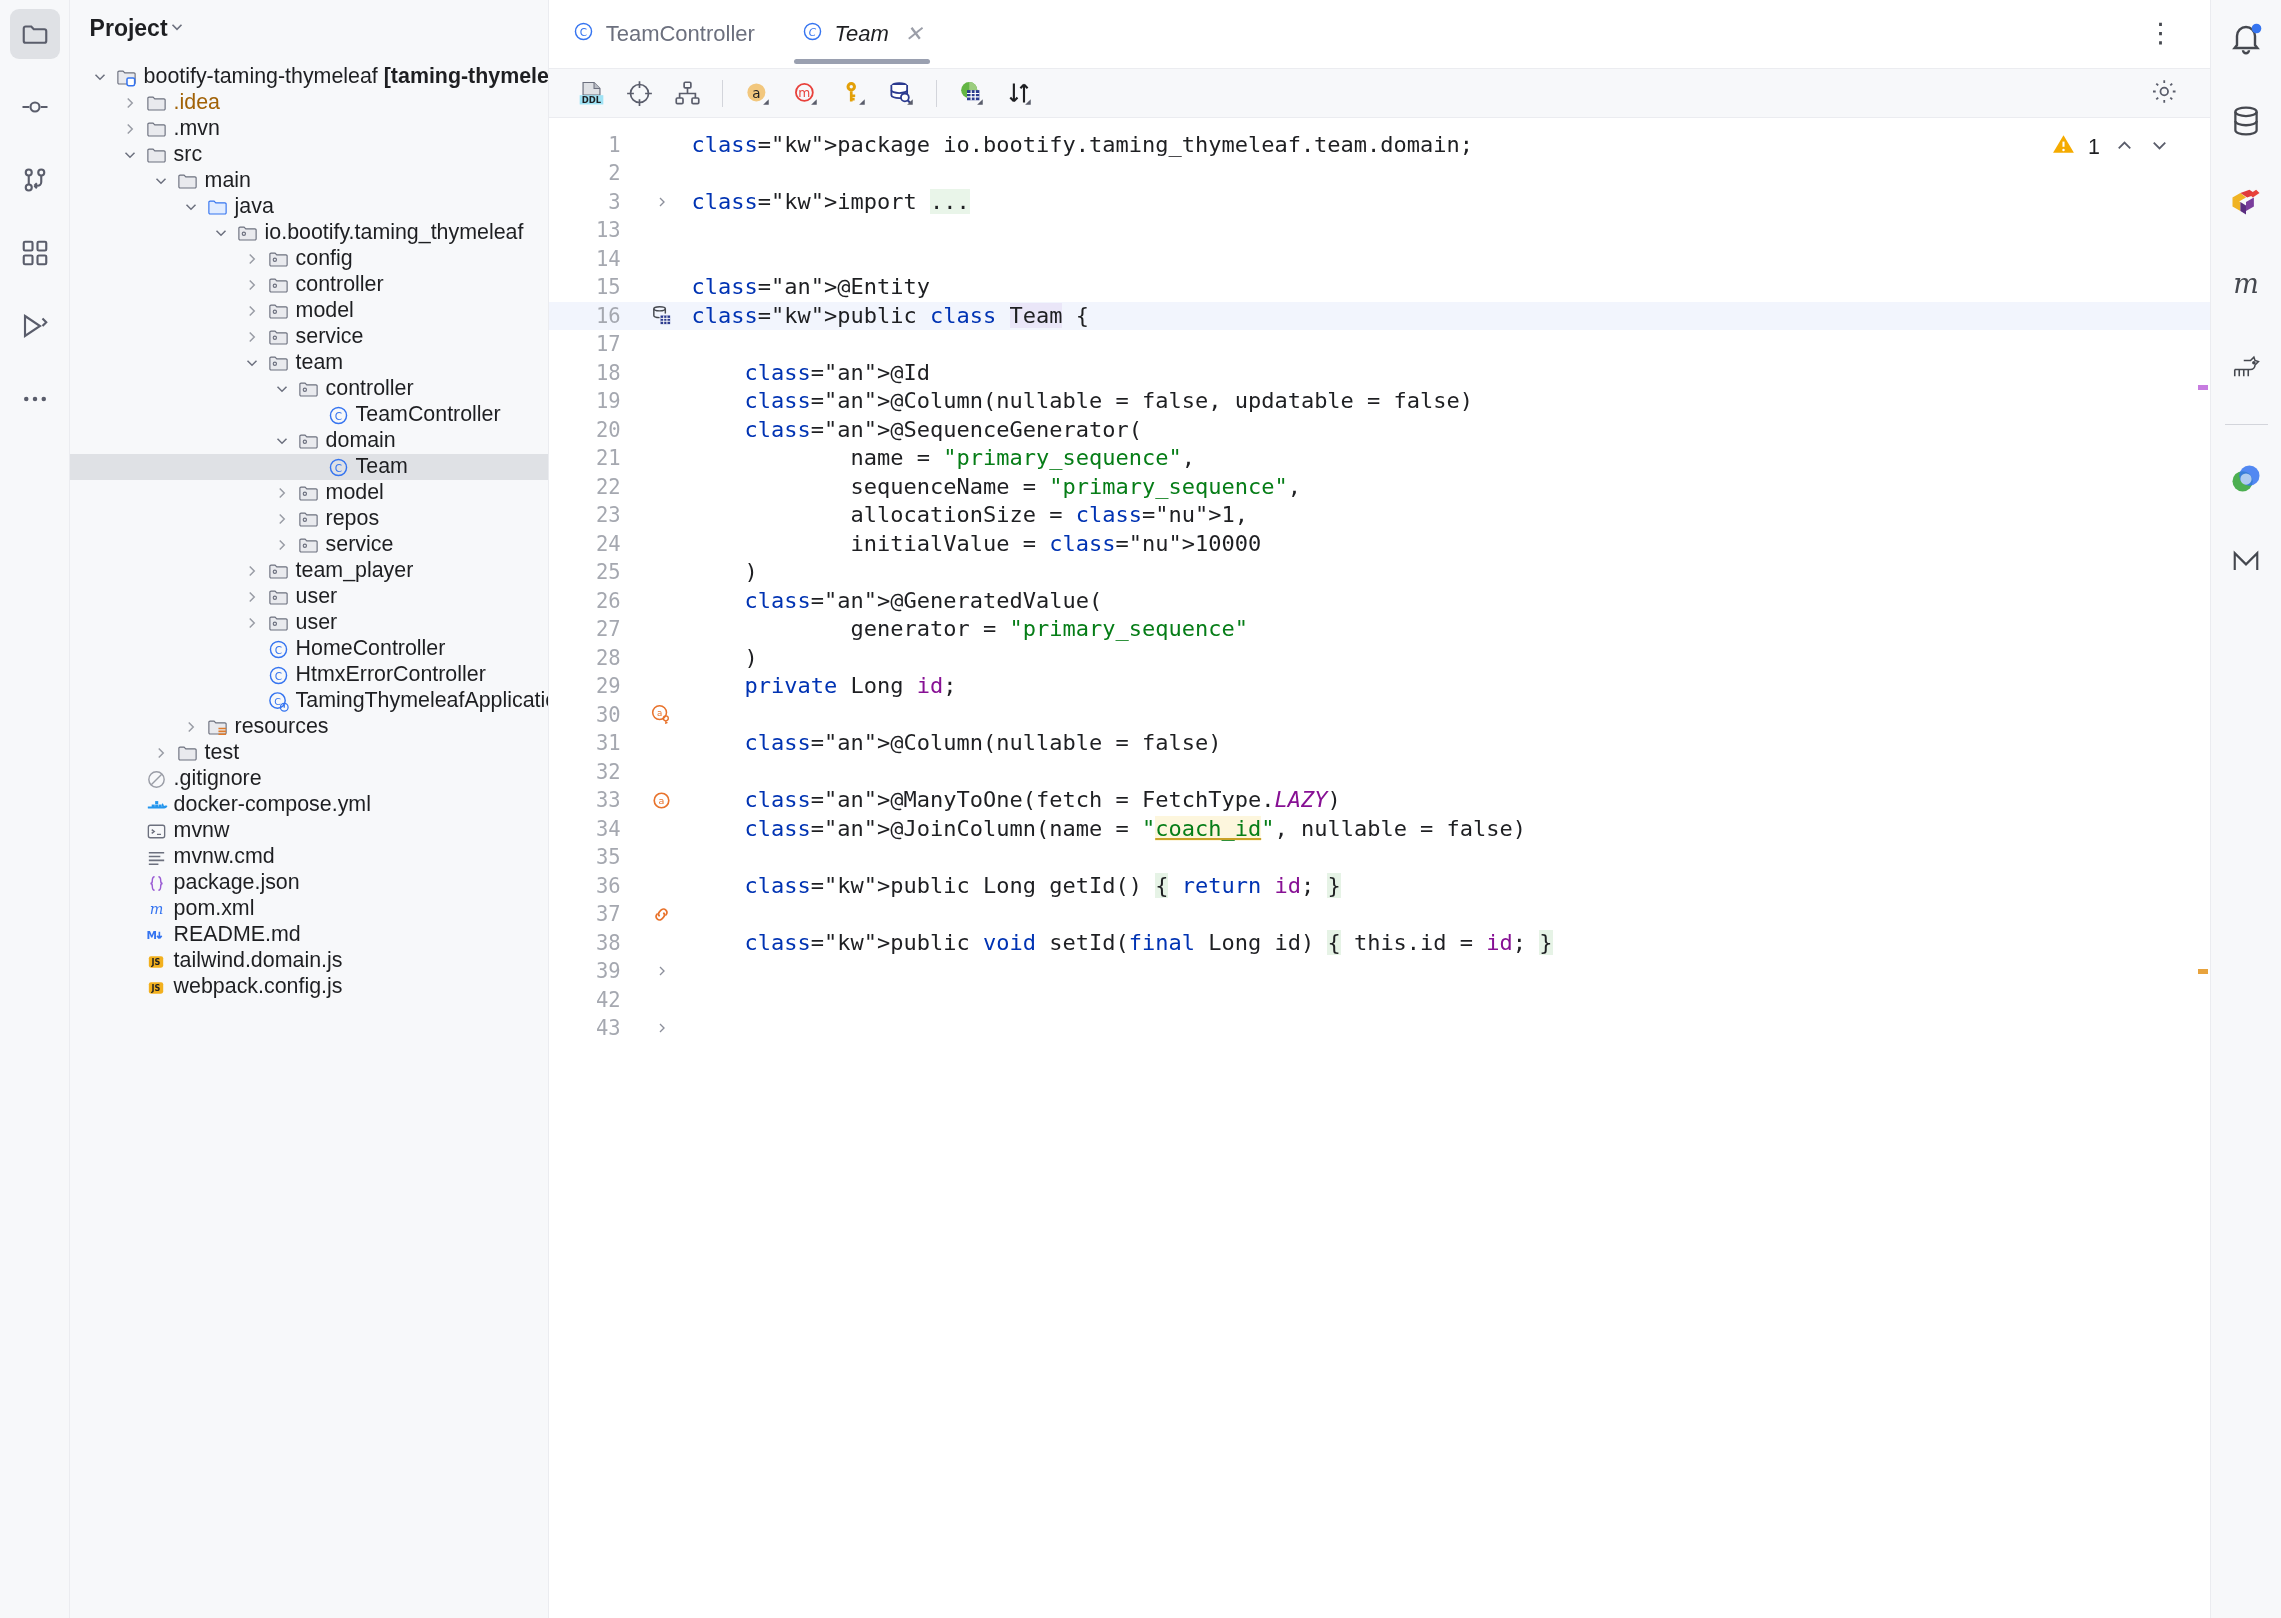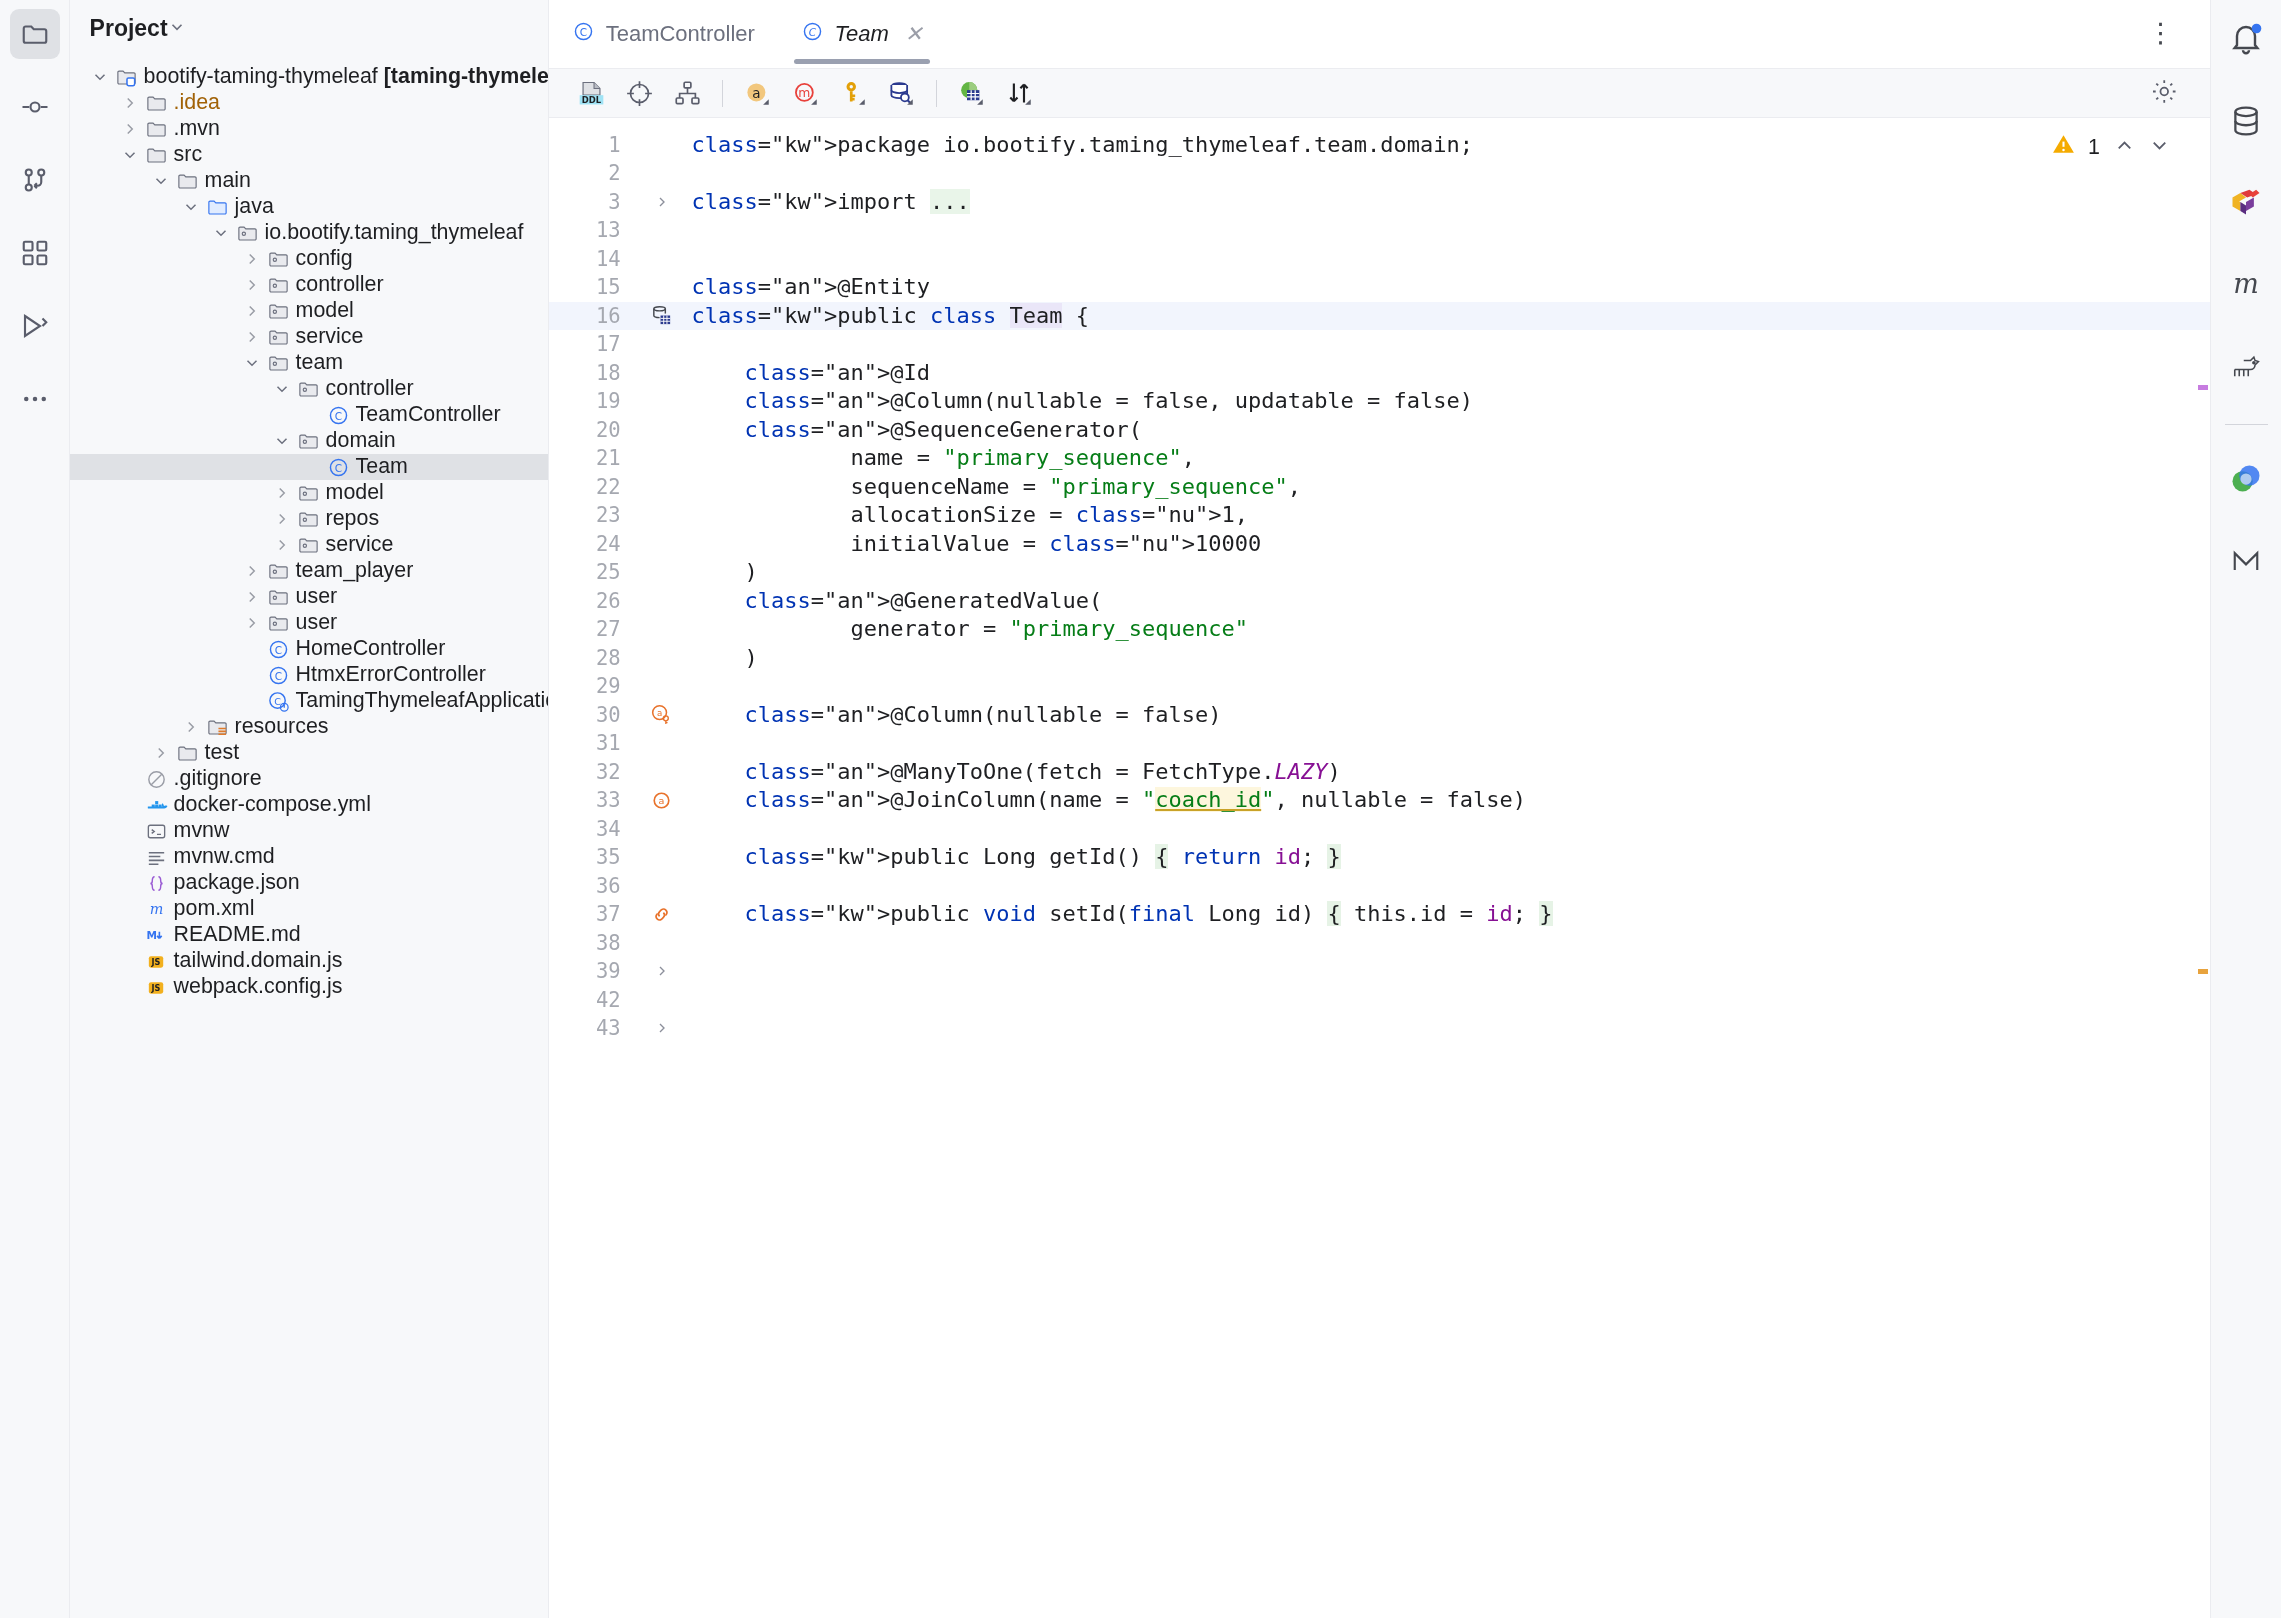--- a/index.html
+++ b/index.html
@@ -866,20 +866,21 @@
           <div class="cl">    <span <span="" class="kw">class</span>="an"&gt;@Column(nullable = false, updatable = false)</div>
           <div class="cl">    <span <span="" class="kw">class</span>="an"&gt;@SequenceGenerator(</div>
           <div class="cl">            name = <span class="st">"primary_sequence"</span>,</div>
           <div class="cl">            sequenceName = <span class="st">"primary_sequence"</span>,</div>
           <div class="cl">            allocationSize = <span <span="" class="kw">class</span>="nu"&gt;1,</div>
           <div class="cl">            initialValue = <span <span="" class="kw">class</span>="nu"&gt;10000</div>
           <div class="cl">    )</div>
           <div class="cl">    <span <span="" class="kw">class</span>="an"&gt;@GeneratedValue(</div>
           <div class="cl">            generator = <span class="st">"primary_sequence"</span></div>
           <div class="cl">    )</div>
+          <div class="cl">    <span class="kw">private</span> Long <span class="fd">id</span>;</div>
           <div class="cl">&nbsp;</div>
           <div class="cl">    <span <span="" class="kw">class</span>="an"&gt;@Column(nullable = false)</div>
           <div class="cl">&nbsp;</div>
           <div class="cl">    <span <span="" class="kw">class</span>="an"&gt;@ManyToOne(fetch = FetchType.<span class="it">LAZY</span>)</div>
           <div class="cl">    <span <span="" class="kw">class</span>="an"&gt;@JoinColumn(name = <span class="st">"</span><span class="st coach-hl">coach_id</span><span class="st">"</span>, nullable = false)</div>
           <div class="cl">&nbsp;</div>
           <div class="cl">    <span <span="" class="kw">class</span>="kw"&gt;public Long getId() <span class="brace-hl">{</span> <span class="kw">return</span> <span class="fd">id</span>; <span class="brace-hl">}</span></div>
           <div class="cl">&nbsp;</div>
           <div class="cl">    <span <span="" class="kw">class</span>="kw"&gt;public <span class="kw">void</span> setId(<span class="kw">final</span> Long id) <span class="brace-hl">{</span> this.id = <span class="fd">id</span>; <span class="brace-hl">}</span></div>
         </div>

